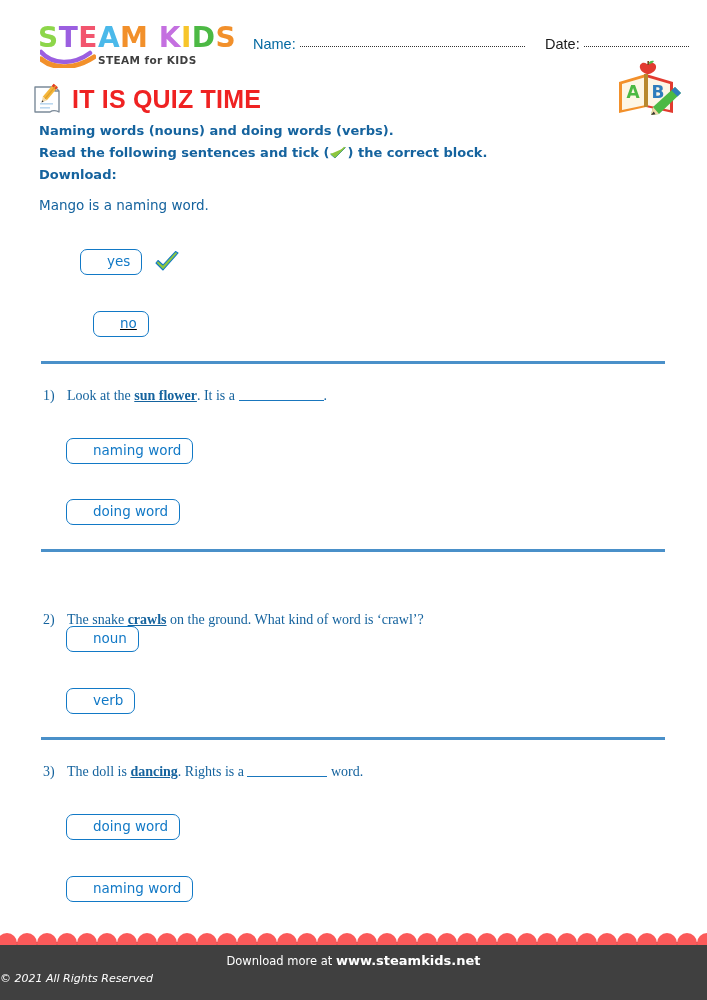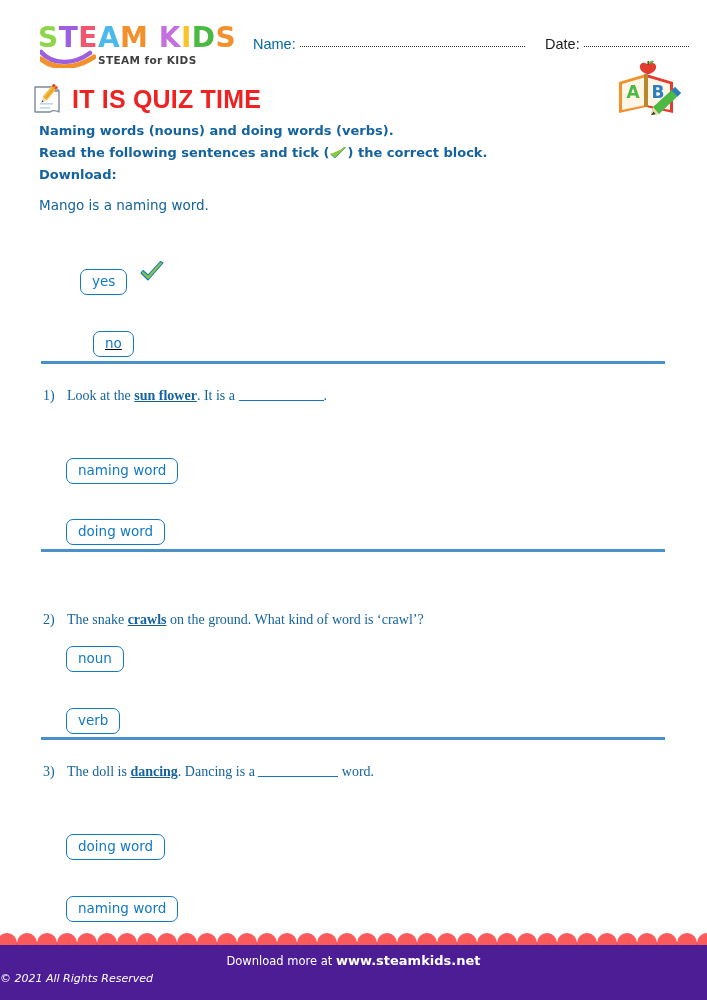--- a/index.html
+++ b/index.html
@@ -145,25 +145,24 @@
   }
 
   
   .opt-box {
     display: inline-block;
     border: 1.6px solid #1279c6;
     border-radius: 7px;
     color: #1279c6;
     font-family: "DejaVu Sans", sans-serif;
     font-size: 13.5px;
-    padding: 4px 11px 5px 11px;
+    padding: 4px 11px 5px 26px;
     background: #ffffff;
     line-height: 15px;
     white-space: nowrap;
-    margin-top: 20px;
   }
   .opt-row {
     position: absolute;
     display: flex;
     align-items: center;
   }
   .tick-mark { width: 26px; height: 22px; margin-left: 12px; }
 
   
   .divider {
@@ -193,21 +192,21 @@
     vertical-align: -1px;
   }
 
   
   .footer {
     position: absolute;
     left: 0;
     bottom: 0;
     width: 707px;
     height: 58px;
-    background: #4c1d95;
+    background: #404040;
   }
   .scallop {
     position: absolute;
     left: 0;
     top: -9px;
     width: 707px;
     height: 12px;
     display: block;
   }
   .footer-text {
@@ -336,21 +335,21 @@
 <div class="opt-row" style="left:66px; top:626px;">
   <div class="opt-box">noun</div>
 </div>
 <div class="opt-row" style="left:66px; top:688px;border-radius:6px;">
   <div class="opt-box">verb</div>
 </div>
 
 <div class="divider" style="top:737px;"></div>
 
 <div class="question" style="top:764px;">
-  <span class="qnum">3)</span><span><span>The doll is </span><b>dancing</b><span>. Dancing is a </span><span class="blank" style="width:80px;"></span><span> word.</span></span>
+  <span class="qnum">3)</span><span><span>The doll is </span><b>dancing</b><span>. Rights is a </span><span class="blank" style="width:80px;"></span><span> word.</span></span>
 </div>
 <div class="opt-row" style="left:66px; top:814px;">
   <div class="opt-box">doing word</div>
 </div>
 <div class="opt-row" style="left:66px; top:876px;">
   <div class="opt-box">naming word</div>
 </div>
 
 <div class="footer">
   <svg class="scallop" viewBox="0 0 707 12" preserveAspectRatio="none">

